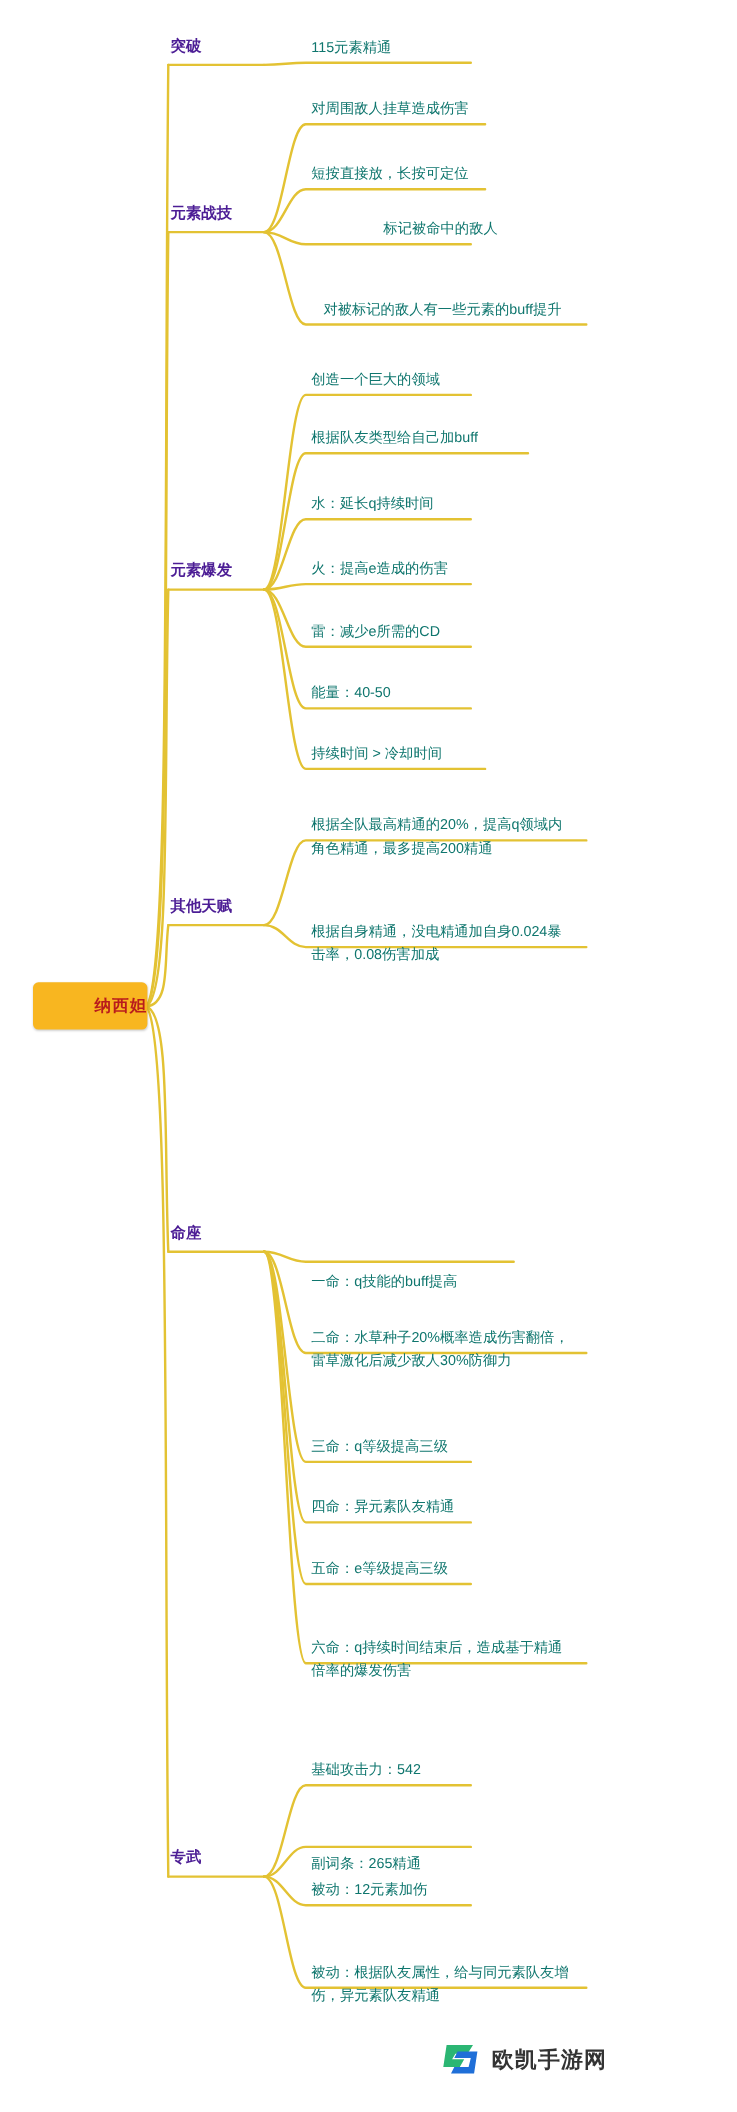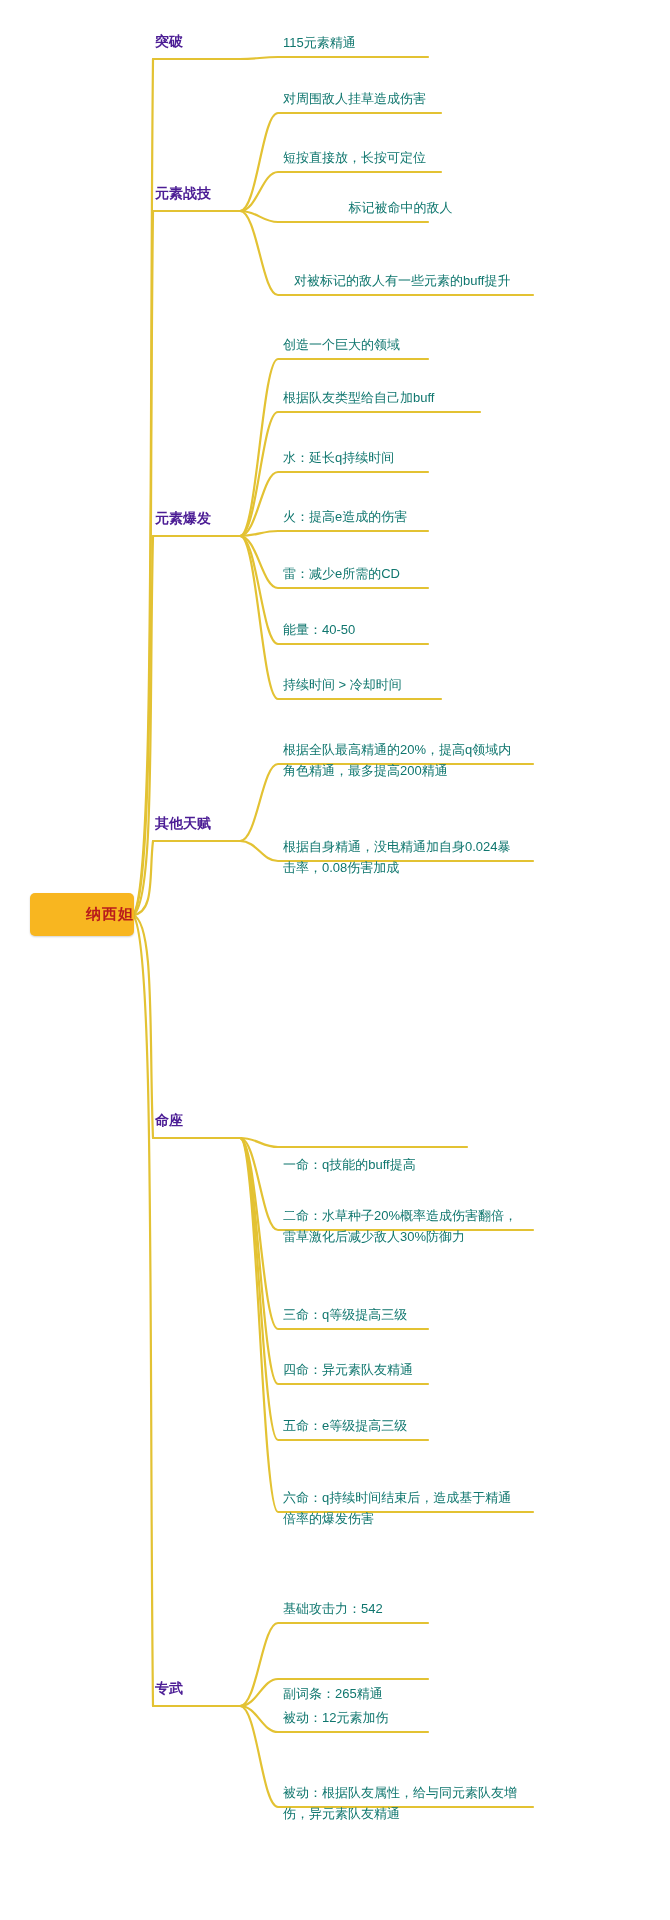--- a/index.html
+++ b/index.html
@@ -126,14 +126,21 @@
       <div class="node-l2" style="left: 283px; top: 1304px; width: 235px;"><span>三命：q等级提高三级</span></div>
       <div class="node-l2" style="left: 283px; top: 1359px; width: 235px;"><span>四命：异元素队友精通</span></div>
       <div class="node-l2" style="left: 283px; top: 1415px; width: 235px;"><span>五命：e等级提高三级</span></div>
       <div class="node-l2" style="left: 283px; top: 1487px; width: 235px;"><span>六命：q持续时间结束后，造成基于精通倍率的爆发伤害</span></div>
       <div class="node-l2" style="left: 283px; top: 1598px; width: 235px;"><span>基础攻击力：542</span></div>
       <div class="node-l2" style="left: 283px; top: 1654px; width: 235px; margin-top: 29px;"><span>副词条：265精通</span></div>
       <div class="node-l2" style="left: 283px; top: 1707px; width: 235px;"><span>被动：12元素加伤</span></div>
       <div class="node-l2" style="left: 283px; top: 1782px; width: 235px;"><span>被动：根据队友属性，给与同元素队友增伤，异元素队友精通</span></div>
     </div>
 
+  <div class="watermark" style="left:400px; top:1855px;">
+    <svg width="40" height="34" viewBox="0 0 40 34">
+      <path d="M6 4 L30 4 L25 12 L14 12 L11 17 L22 17 L18 24 L3 24 Z" fill="#2bb673"></path>
+      <path d="M16 10 L34 10 L31 30 L10 30 L13 24 L26 24 L28 16 L13 16 Z" fill="#1f6fd8"></path>
+    </svg>
+    <span class="wm-text">欧凯手游网</span>
+  </div>
 
 </div>
 
 </body></html>

